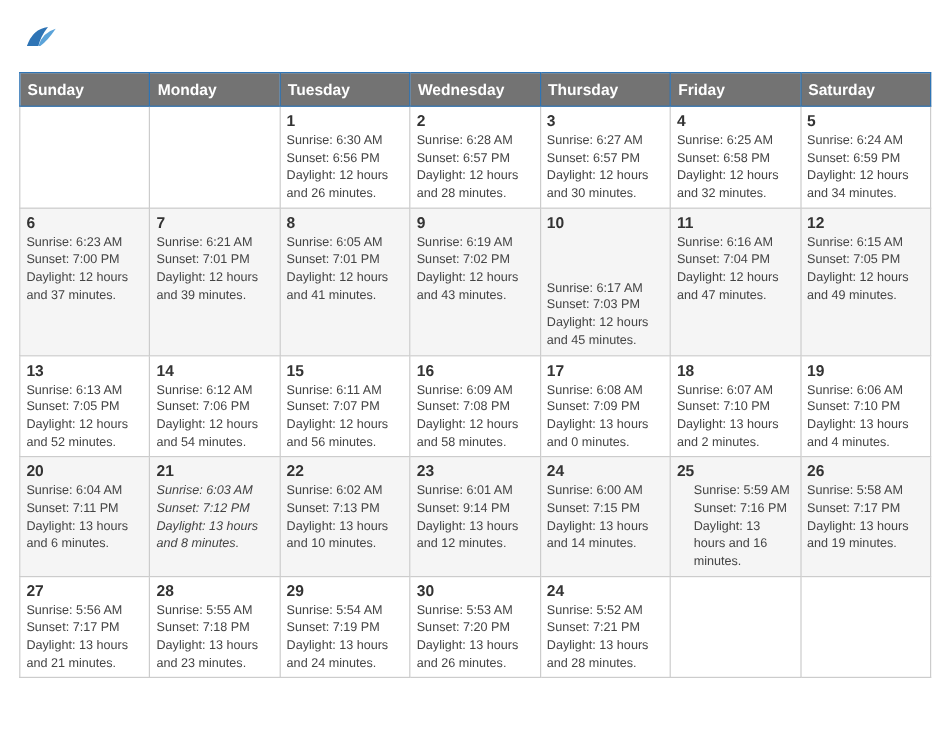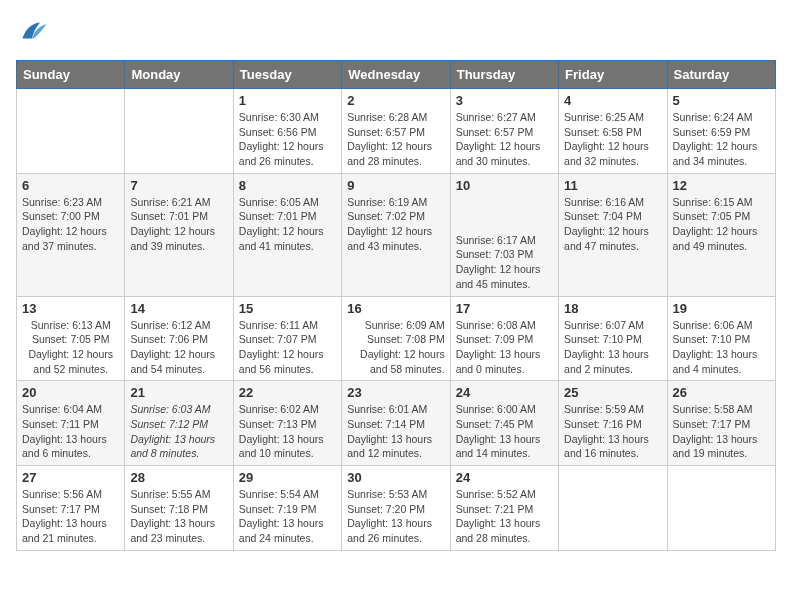--- a/index.html
+++ b/index.html
@@ -198,39 +198,39 @@
         <td>
           <span class="day-num">12</span>
           <div class="day-info" style="white-space: pre-line;">Sunrise: 6:15 AM
 Sunset: 7:05 PM
 Daylight: 12 hours and 49 minutes.</div>
         </td>
       </tr>
       <tr>
         <td>
           <span class="day-num">13</span>
-          <div class="day-info" style="white-space: pre-line; text-align: center;">Sunrise: 6:13 AM
+          <div class="day-info" style="white-space: pre-line;">Sunrise: 6:13 AM
 Sunset: 7:05 PM
 Daylight: 12 hours and 52 minutes.</div>
         </td>
         <td>
           <span class="day-num">14</span>
           <div class="day-info" style="white-space: pre-line;">Sunrise: 6:12 AM
 Sunset: 7:06 PM
 Daylight: 12 hours and 54 minutes.</div>
         </td>
         <td>
           <span class="day-num">15</span>
           <div class="day-info" style="white-space: pre-line;">Sunrise: 6:11 AM
 Sunset: 7:07 PM
 Daylight: 12 hours and 56 minutes.</div>
         </td>
         <td>
           <span class="day-num">16</span>
-          <div class="day-info" style="white-space: pre-line; text-align: right;">Sunrise: 6:09 AM
+          <div class="day-info" style="white-space: pre-line;">Sunrise: 6:09 AM
 Sunset: 7:08 PM
 Daylight: 12 hours and 58 minutes.</div>
         </td>
         <td>
           <span class="day-num">17</span>
           <div class="day-info" style="white-space: pre-line;">Sunrise: 6:08 AM
 Sunset: 7:09 PM
 Daylight: 13 hours and 0 minutes.</div>
         </td>
         <td>
@@ -261,32 +261,32 @@
         </td>
         <td>
           <span class="day-num">22</span>
           <div class="day-info" style="white-space: pre-line;">Sunrise: 6:02 AM
 Sunset: 7:13 PM
 Daylight: 13 hours and 10 minutes.</div>
         </td>
         <td>
           <span class="day-num">23</span>
           <div class="day-info" style="white-space: pre-line;">Sunrise: 6:01 AM
-Sunset: 7:14 PM
+Sunset: 9:14 PM
 Daylight: 13 hours and 12 minutes.</div>
         </td>
         <td>
           <span class="day-num">24</span>
           <div class="day-info" style="white-space: pre-line;">Sunrise: 6:00 AM
-Sunset: 7:45 PM
+Sunset: 7:15 PM
 Daylight: 13 hours and 14 minutes.</div>
         </td>
         <td>
           <span class="day-num">25</span>
-          <div class="day-info" style="white-space: pre-line;">Sunrise: 5:59 AM
+          <div class="day-info" style="white-space: pre-line; margin-left: 14px;">Sunrise: 5:59 AM
 Sunset: 7:16 PM
 Daylight: 13 hours and 16 minutes.</div>
         </td>
         <td>
           <span class="day-num">26</span>
           <div class="day-info" style="white-space: pre-line;">Sunrise: 5:58 AM
 Sunset: 7:17 PM
 Daylight: 13 hours and 19 minutes.</div>
         </td>
       </tr>

